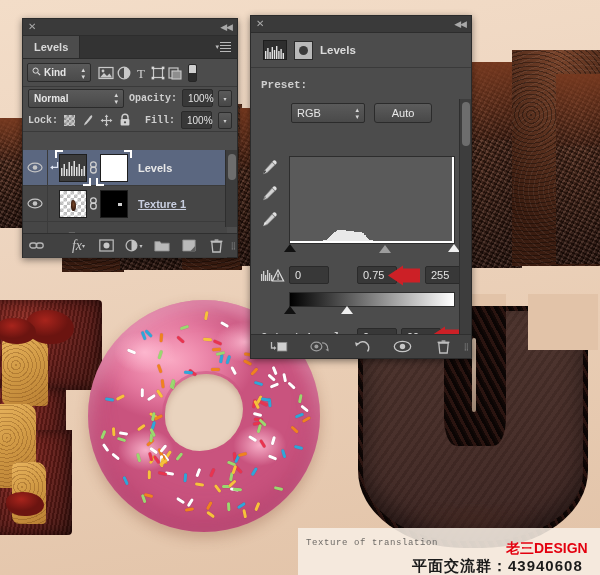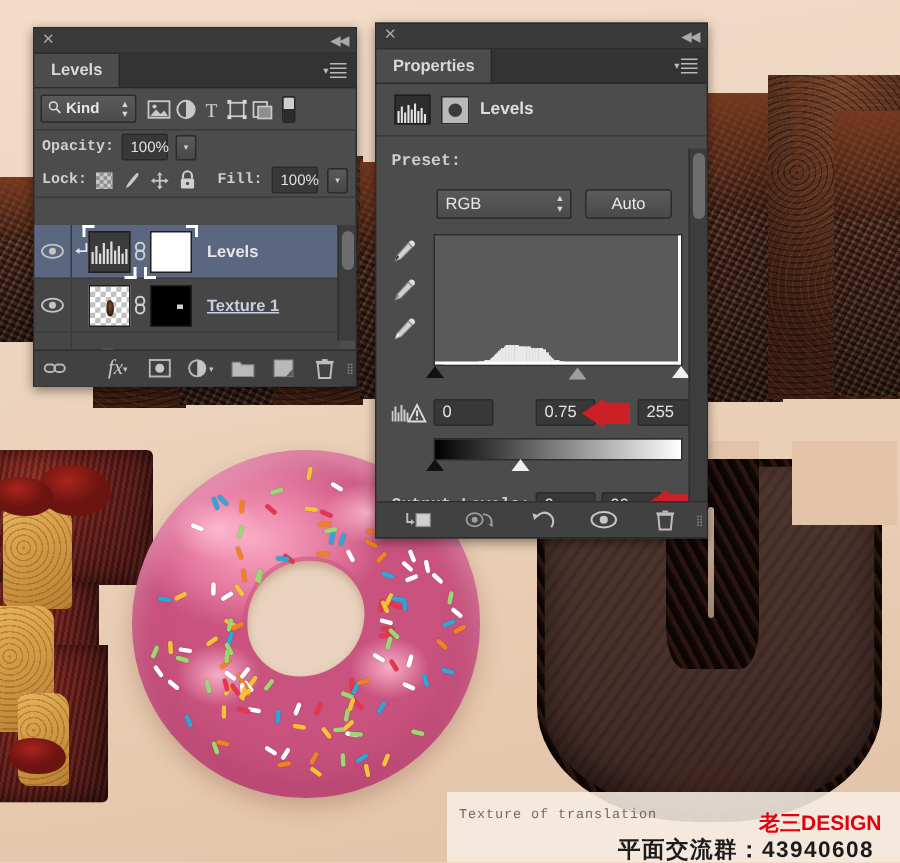--- a/index.html
+++ b/index.html
@@ -517,20 +517,24 @@
       <rect x="10.8" y="10.8" width="2.6" height="2.6" fill="#d8d8d8"></rect>
     </svg>
     <svg width="14" height="14" viewBox="0 0 14 14">
       <rect x="1" y="2" width="9" height="10" fill="none" stroke="#c9c9c9" stroke-width="1.2"></rect>
       <rect x="4" y="5" width="9" height="8" fill="#8e8e8e" stroke="#c9c9c9" stroke-width="1.1"></rect>
     </svg>
     <div style="margin-left:3px;width:9px;height:18px;background:linear-gradient(180deg,#cfcfcf 0 50%,#2b2b2b 50% 100%);border:1px solid #262626;border-radius:2px;"></div>
   </div>
 
   <div style="height:22px;display:flex;align-items:center;padding:0 5px;gap:5px;">
+    <div class="dropdown" style="flex:1;">
+      <span style="font-weight:bold;font-size:10px;">Normal</span>
+      <span class="spin">▴<br>▾</span>
+    </div>
     <span class="lbl b" style="font-size:10px;">Opacity:</span>
     <div class="field" style="width:31px;justify-content:flex-start;">
       <span style="font-size:10px;">100%</span>
     </div>
     <div style="width:14px;height:17px;background:linear-gradient(180deg,#5a5a5a,#474747);border:1px solid #2b2b2b;border-radius:2px;display:flex;align-items:center;justify-content:center;font-size:6px;color:#d0d0d0;">▾</div>
   </div>
 
   <div style="height:23px;display:flex;align-items:center;padding:0 5px;gap:6px;border-bottom:1px solid #3a3a3a;">
     <span class="lbl b" style="font-size:10px;">Lock:</span>
     <div style="width:11px;height:11px;background-image:linear-gradient(45deg,#8a8a8a 25%,transparent 25%,transparent 75%,#8a8a8a 75%),linear-gradient(45deg,#8a8a8a 25%,transparent 25%,transparent 75%,#8a8a8a 75%);background-size:5px 5px;background-position:0 0,2.5px 2.5px;background-color:#c9c9c9;"></div>
@@ -678,32 +682,20 @@
   </div>
 </div>
 
 <div class="panel" id="properties-panel" style="left:250px;top:15px;width:222px;height:344px;">
 
   <div class="panel-titlebar">
     <span class="tb-close">✕</span>
     <span class="tb-collapse">◀◀</span>
   </div>
 
-  <div class="panel-tabrow">
-    <div class="tab">Properties</div>
-    <div class="panel-menu">
-      <span style="font-size:7px;">▾</span>
-      <span class="menu-lines">
-          <i></i>
-          <i></i>
-          <i></i>
-          <i></i>
-        </span>
-    </div>
-  </div>
 
   <div style="height:34px;display:flex;align-items:center;gap:7px;padding:0 12px;">
     <div style="width:24px;height:20px;background:#2e2e2e;border:1px solid #1d1d1d;display:flex;align-items:flex-end;justify-content:center;overflow:hidden;">
       <svg width="22" height="14" viewBox="0 0 22 14">
         <g fill="#e3e3e3">
           <rect x="1" y="6" width="1.4" height="8"></rect>
             <rect x="3.2" y="3" width="1.4" height="11"></rect>
           <rect x="5.4" y="7" width="1.4" height="7"></rect>
             <rect x="7.6" y="2" width="1.4" height="12"></rect>
           <rect x="9.8" y="5" width="1.4" height="9"></rect>
@@ -720,21 +712,21 @@
     <span style="font-weight:bold;color:#dcdcdc;font-size:11.5px;">Levels</span>
   </div>
 
   <div style="height:1px;background:#3a3a3a;margin:0 0 0 0;"></div>
 
   <div style="height:26px;display:flex;align-items:center;gap:7px;padding:0 10px;margin-top:4px;">
     <span class="lbl b">Preset:</span>
   </div>
 
   <div style="height:26px;display:flex;align-items:center;gap:9px;padding:0 10px 0 40px;margin-top:2px;">
-    <div class="dropdown" style="width:90px;height:20px;">
+    <div class="dropdown" style="width:74px;height:20px;">
       <span>RGB</span>
       <span class="spin">▴<br>▾</span>
     </div>
     <div class="btn" style="width:58px;height:20px;">Auto</div>
   </div>
 
   <div style="position:absolute;left:10px;top:143px;display:flex;flex-direction:column;gap:9px;">
     <svg width="17" height="17" viewBox="0 0 17 17">
       <path d="M12.5 1.5 a2.3 2.3 0 0 1 3 3 l-1.2 1.2 -3-3 z" fill="#e0e0e0"></path>
       <path d="M11.1 3.2 l2.7 2.7 -7.6 7.6 -3.6 1.3 1.3 -3.6 z" fill="#d2d2d2" stroke="#8f8f8f" stroke-width=".7"></path>

